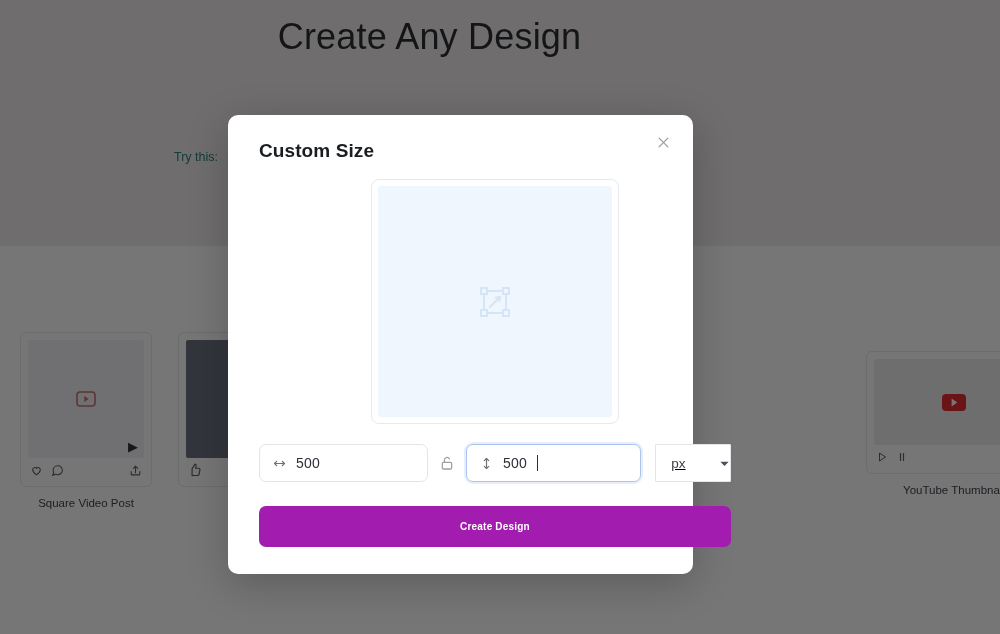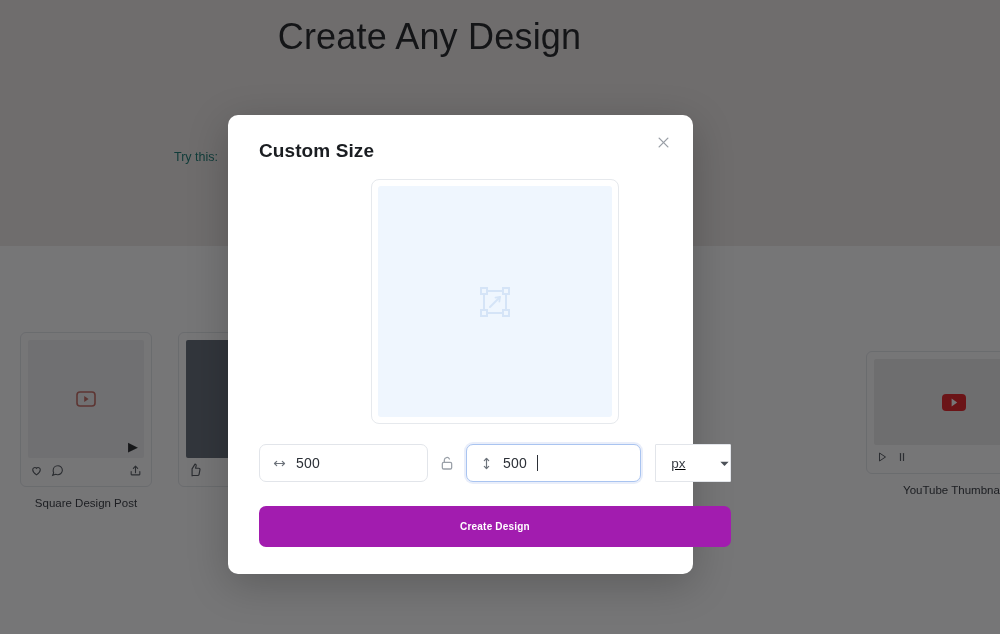--- a/index.html
+++ b/index.html
@@ -314,21 +314,21 @@
             <span class="spacer"></span>
             <span>
               <svg width="13" height="13" viewBox="0 0 24 24" fill="none" stroke="#4c5158" stroke-width="2" stroke-linecap="round">
                 <path d="M12 16V4"></path>
                   <path d="M8 8l4-4 4 4"></path>
                 <path d="M4 14v5a1 1 0 0 0 1 1h14a1 1 0 0 0 1-1v-5"></path>
               </svg>
             </span>
           </div>
         </div>
-        <div class="card-label">Square Design Post</div>
+        <div class="card-label">Square Video Post</div>
       </div>
 
       <div class="card" style="left:178px;">
         <div class="card-frame">
           <div class="card-thumb thumb-fb"></div>
           <div class="card-actions">
             <span>
               <svg width="14" height="14" viewBox="0 0 24 24" fill="none" stroke="#4c5158" stroke-width="2" stroke-linejoin="round">
                 <path d="M7 22V10l5-8a2.2 2.2 0 0 1 2 2.6L13 9h5.5a2 2 0 0 1 2 2.4l-1.5 8a2.5 2.5 0 0 1-2.4 2H7z"></path>
               </svg>

